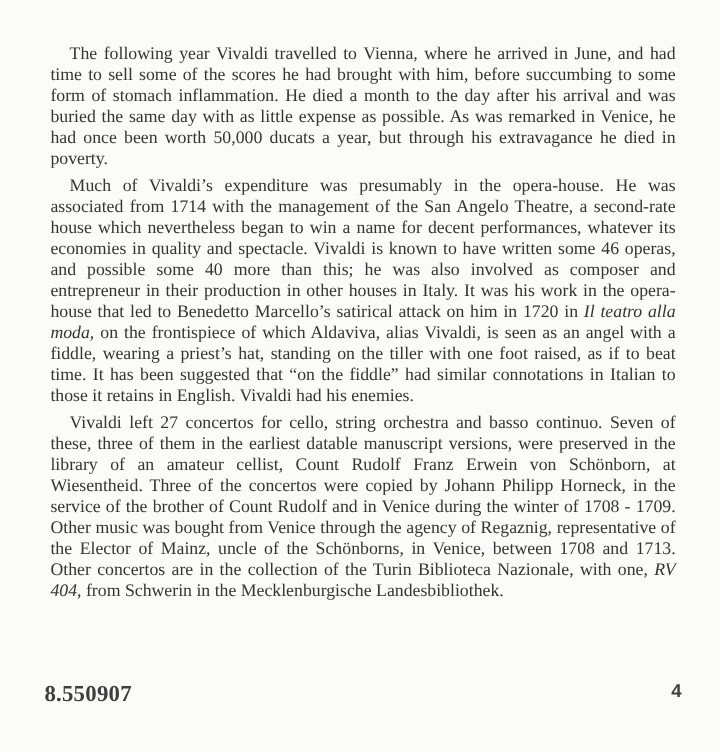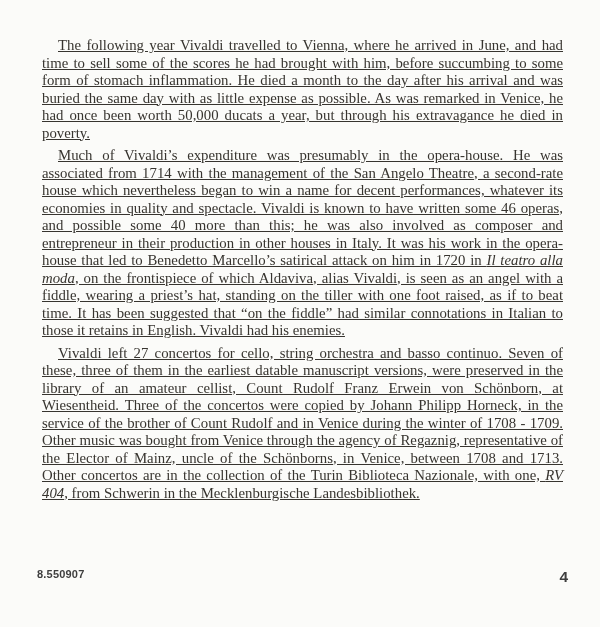--- a/index.html
+++ b/index.html
@@ -18,39 +18,38 @@
     position: absolute;
     left: 42px;
     top: 37px;
     width: 521px;
     font-family: "Liberation Serif", serif;
     font-size: 14.8px;
     line-height: 17.5px;
     color: #37342f;
     text-align: justify;
     text-rendering: optimizeLegibility;
-    text-decoration: underline;
   }
   p.para {
     margin: 0;
     text-indent: 16px;
   }
   p.para + p.para {
     margin-top: 5px;
   }
   p.para i {
     font-style: italic;
   }
   .footer-catalog {
     position: absolute;
     left: 37px;
     top: 568px;
-    font-family: Liberation Sans, sans-serif;
+    font-family: Liberation Serif, serif;
     font-weight: 700;
-    font-size: 11px;
+    font-size: 19px;
     color: #3e3e3e;
     letter-spacing: 0.2px;
   }
   .footer-pagenum {
     position: absolute;
     right: 32px;
     top: 568px;
     font-family: "Liberation Sans", sans-serif;
     font-weight: 700;
     font-size: 15.5px;

